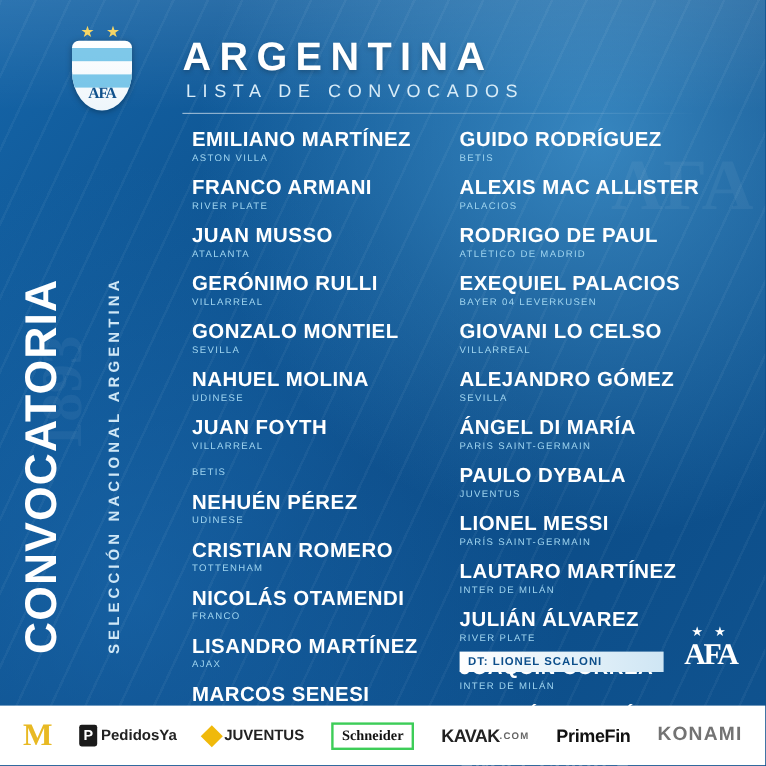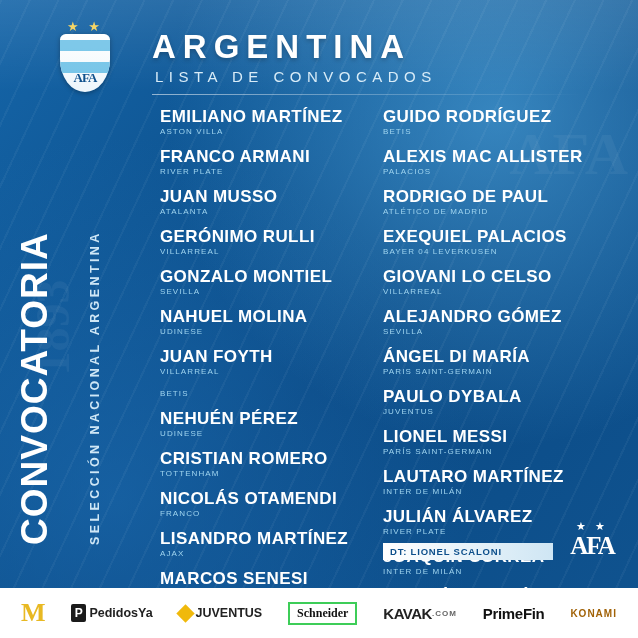--- a/index.html
+++ b/index.html
@@ -133,21 +133,21 @@
     display:inline-block;width:13px;height:13px;background:#f0b90b;margin-right:4px;
     transform:rotate(45deg);
   }
   .sp-schneider{
     border:2px solid #3dcd58;padding:2px 7px;color:#111;font-size:12px;font-family:"Liberation Serif", serif;
   }
   .sp-kavak{line-height:11px;text-align:left;}
   .sp-kavak b{font-size:15px;letter-spacing:-.5px;text-align:right;}
   .sp-kavak i{font-style:normal;font-size:8px;color:#666;display:block;letter-spacing:1px;}
   .sp-primefin{font-size:15px;color:#111;letter-spacing:-.3px;}
-  .sp-konami{font-size:10px;letter-spacing:1px;color:#a16207;}
+  .sp-konami{font-size:16px;letter-spacing:1px;color:#737373;}
 
   
   .wm{
     position:absolute;color:rgba(255,255,255,.05);font-weight:bold;pointer-events:none;
     font-family:"Liberation Serif", serif;
   }
   .wm1{left:4px;top:300px;font-size:48px;transform:rotate(-90deg);}
   .wm2{right:10px;top:120px;font-size:60px;}
 </style>
 </head>

